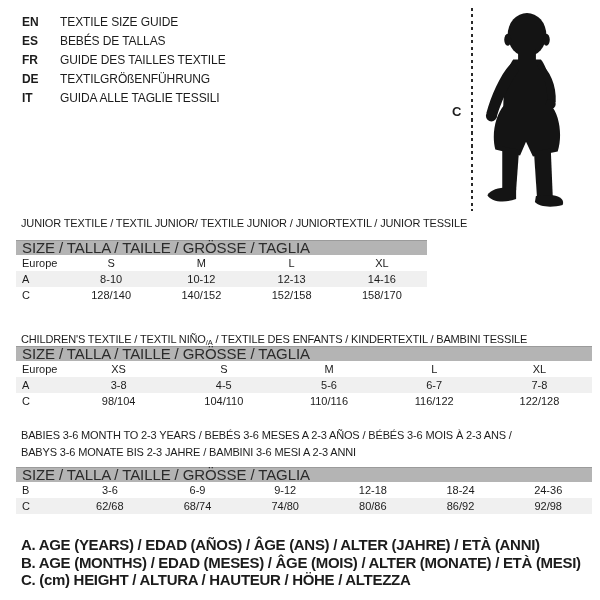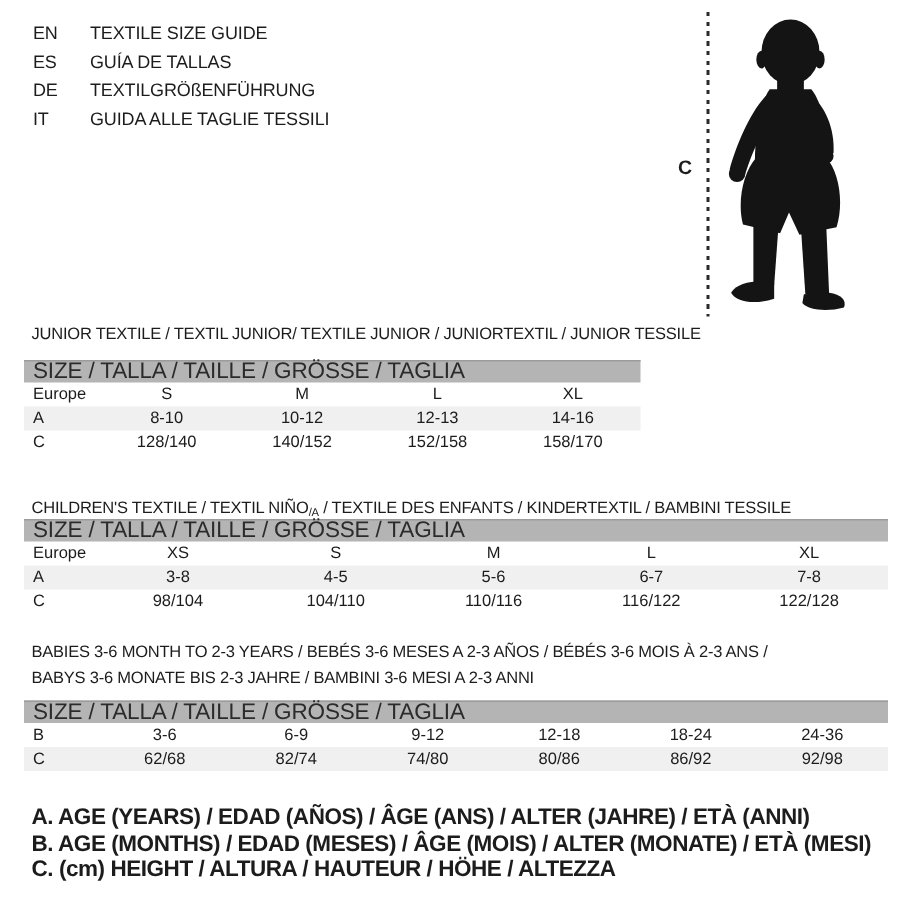--- a/index.html
+++ b/index.html
@@ -9,21 +9,21 @@
     height: 600px;
     background: #ffffff;
     overflow: hidden;
     font-family: "Liberation Sans", sans-serif;
     color: #1c1c1c;
   }
 
   
   .lang-list { position: absolute; top: 13px; left: 22px; }
   .lang-row { display: flex; line-height: 19px; }
-  .lang-code { width: 38px; font-size: 12px; font-weight: normal; letter-spacing: -0.1px; }
+  .lang-code { width: 38px; font-size: 12px; font-weight: bold; letter-spacing: -0.1px; }
   .lang-label { font-size: 12px; font-weight: normal; letter-spacing: -0.1px; white-space: nowrap; }
 
   
   .measure-line {
     position: absolute; left: 471px; top: 8px; width: 2px; height: 203px;
     background: repeating-linear-gradient(to bottom, #2a2a2a 0px, #2a2a2a 3px, transparent 3px, transparent 6.5px);
   }
   .measure-label {
     position: absolute; left: 452px; top: 104px;
     font-size: 13px; font-weight: bold; color: #1c1c1c;
@@ -72,21 +72,25 @@
 
 <div class="page">
 
   <div class="lang-list">
     <div class="lang-row">
       <span class="lang-code">EN</span>
       <span class="lang-label">TEXTILE SIZE GUIDE</span>
     </div>
     <div class="lang-row">
       <span class="lang-code">ES</span>
-      <span class="lang-label">GUÍA DE TALLAS</span>
+      <span class="lang-label">BEBÉS DE TALLAS</span>
+    </div>
+    <div class="lang-row">
+      <span class="lang-code">FR</span>
+      <span class="lang-label">GUIDE DES TAILLES TEXTILE</span>
     </div>
     <div class="lang-row">
       <span class="lang-code">DE</span>
       <span class="lang-label">TEXTILGRÖßENFÜHRUNG</span>
     </div>
     <div class="lang-row">
       <span class="lang-code">IT</span>
       <span class="lang-label">GUIDA ALLE TAGLIE TESSILI</span>
     </div>
   </div>
@@ -178,21 +182,21 @@
       <span class="cell">3-6</span>
       <span class="cell">6-9</span>
       <span class="cell">9-12</span>
       <span class="cell">12-18</span>
       <span class="cell">18-24</span>
       <span class="cell">24-36</span>
     </div>
     <div class="row shaded">
       <span class="lbl">C</span>
       <span class="cell">62/68</span>
-      <span class="cell">82/74</span>
+      <span class="cell">68/74</span>
       <span class="cell">74/80</span>
       <span class="cell">80/86</span>
       <span class="cell">86/92</span>
       <span class="cell">92/98</span>
     </div>
   </div>
 
   <div class="footnotes">
     <div>A. AGE (YEARS) / EDAD (AÑOS) / ÂGE (ANS) / ALTER (JAHRE) / ETÀ (ANNI)</div>
     <div>B. AGE (MONTHS) / EDAD (MESES) / ÂGE (MOIS) / ALTER (MONATE) / ETÀ (MESI)</div>

